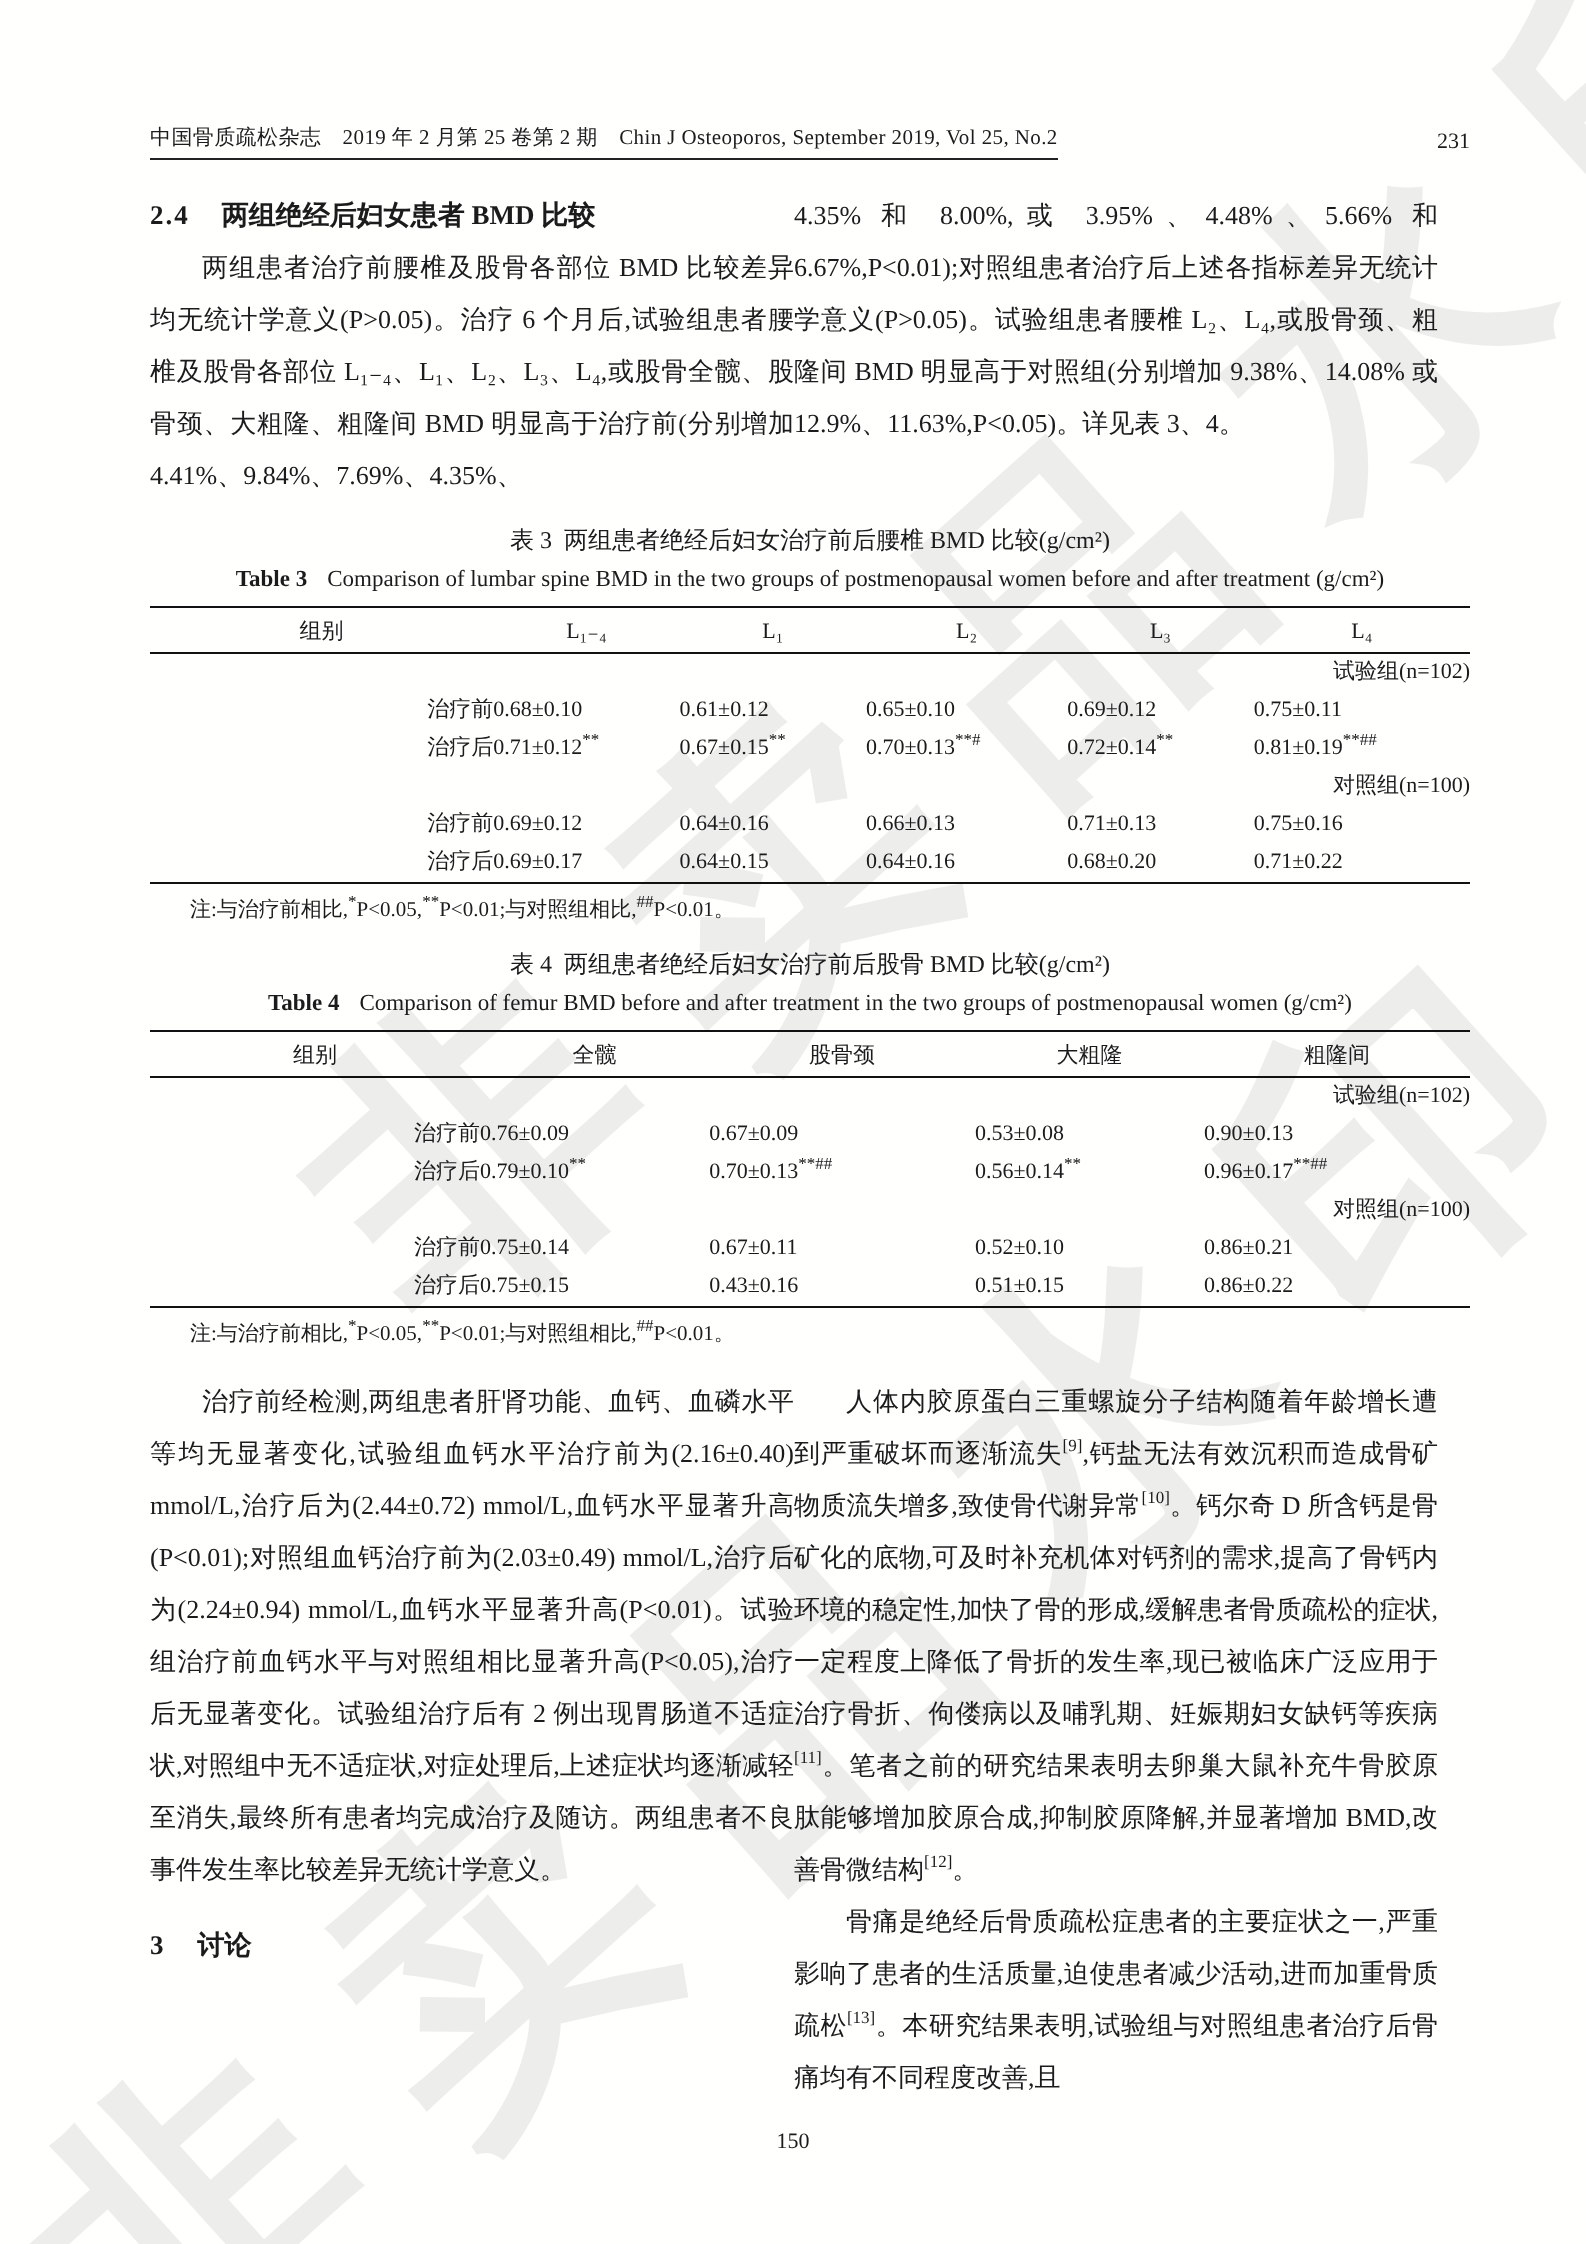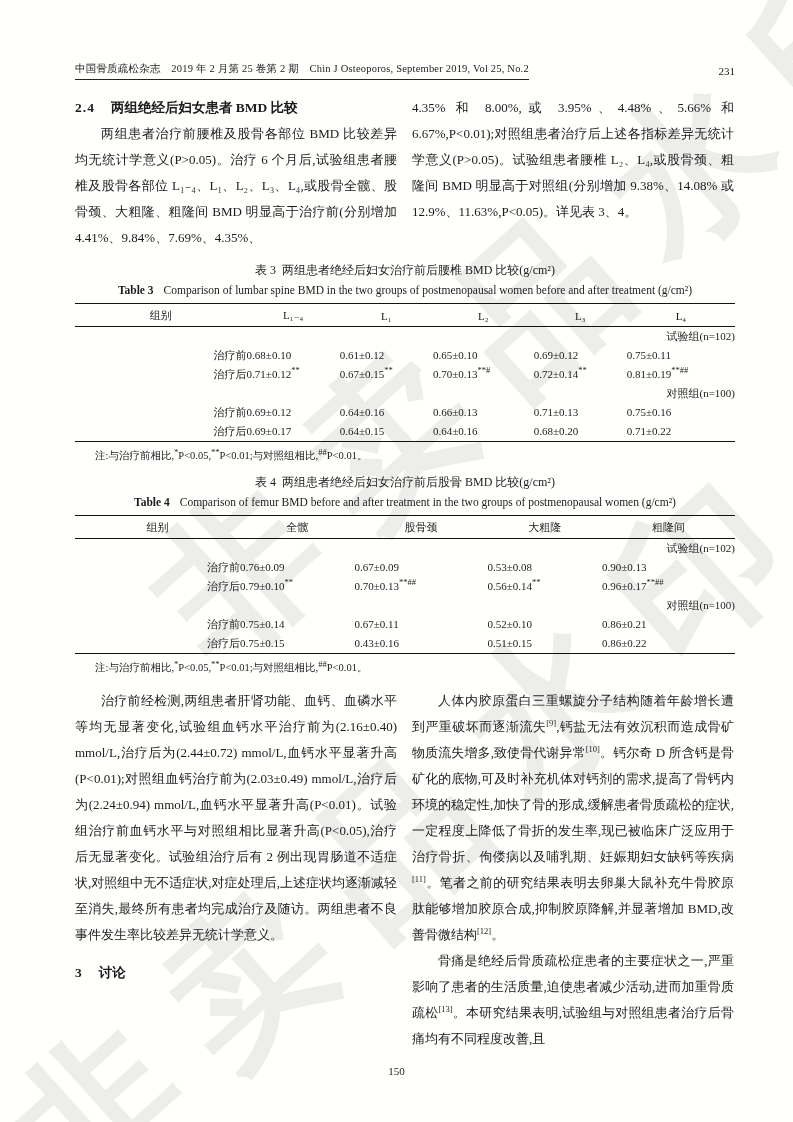--- a/index.html
+++ b/index.html
@@ -25,21 +25,21 @@
   .wm .wm2 { left:180px; top:520px; }
 
   .content { position:relative; z-index:1; padding:62px 58px 0 75px; }
 
   
   .hdr { display:flex; justify-content:space-between; align-items:flex-end; font-size:10.5px; }
   .hdr .jline { border-bottom:1.2px solid #222; padding-bottom:3px; letter-spacing:0.2px; }
   .hdr .pnum { font-size:11px; padding-bottom:3px; }
 
   
-  .cols { display:flex; gap:15px; margin-top:15px; }
+  .cols { display:flex; gap:0; margin-top:15px; }
   .col { width:322px; font-size:13px; line-height:26px; text-align:justify; }
   .col p { margin:0; }
   .col p.indent { text-indent:2em; }
   h2.sect { font-size:13.5px; font-weight:bold; margin:0; line-height:26px; display:flex; }
   h2.sect .num { margin-right:16px; letter-spacing:1px; }
   h2.sect.space-above { margin-top:12px; }
 
   sup { font-size:8.5px; line-height:0; letter-spacing:0; }
 
   

